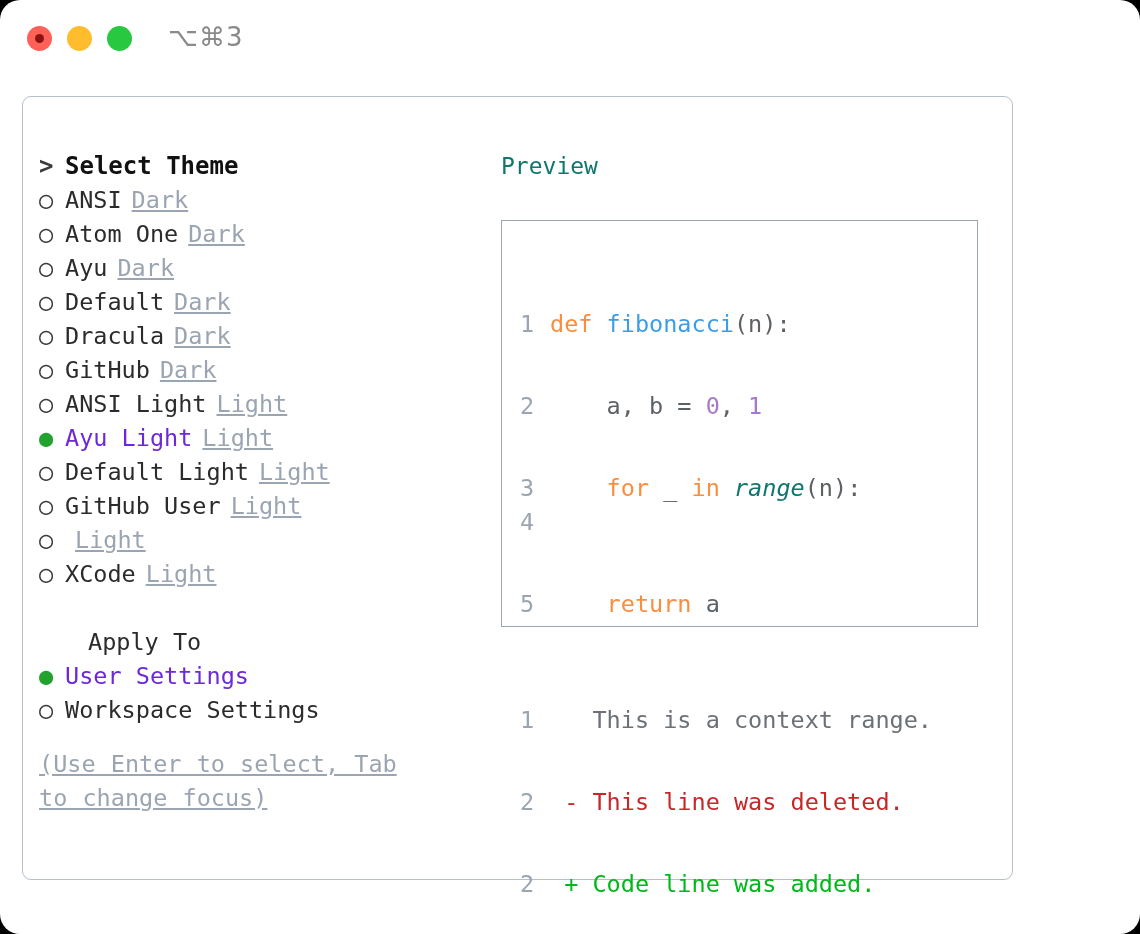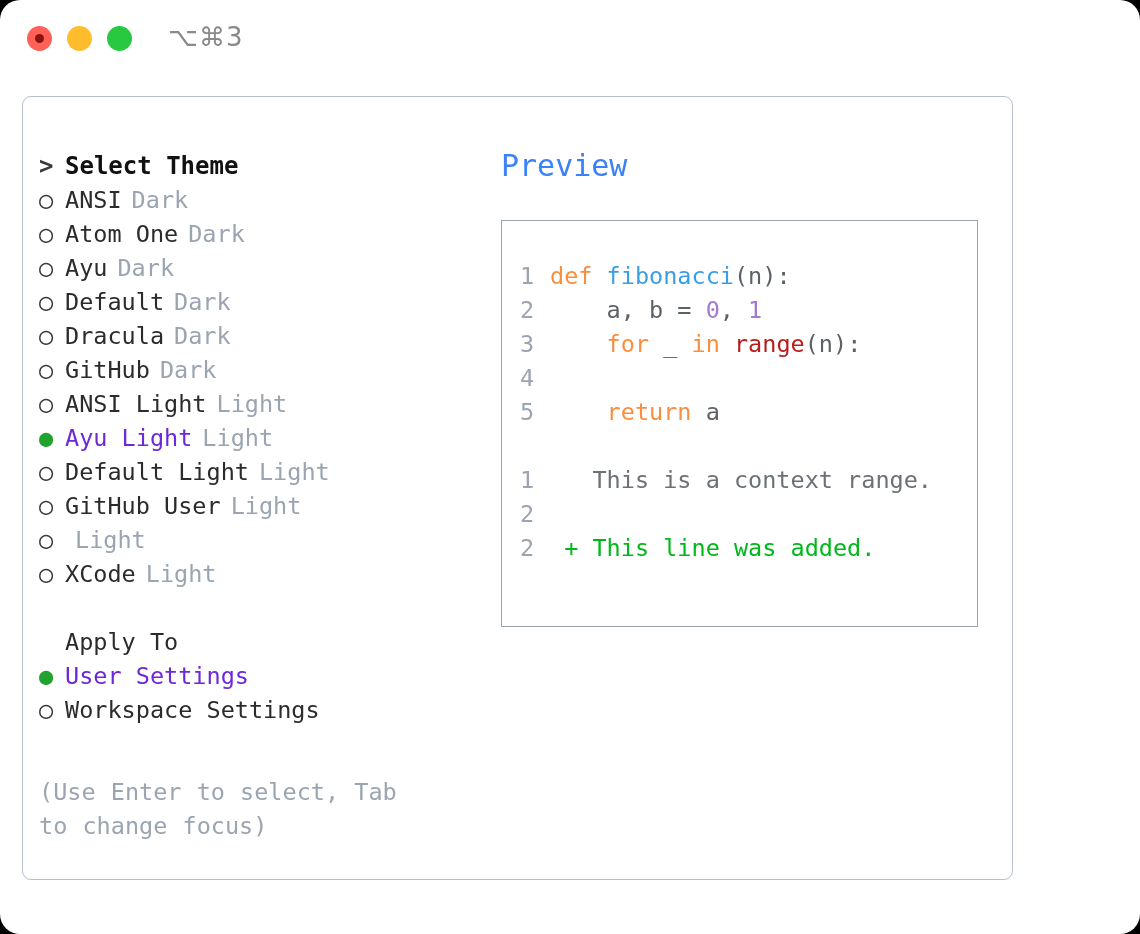--- a/index.html
+++ b/index.html
@@ -105,50 +105,53 @@
   .list-line .marker.dot-on {
     color: #22a330;
   }
   .list-line.header {
     font-weight: bold;
     color: #111111;
     font-size: 24px;
   }
   .list-line.section {
     color: #2b2b2b;
+    gap: 23px;
   }
   .label { color: #2b2b2b; text-align: right; }
   .label.selected { color: #6d28d9; }
   .variant {
     color: #9aa5b1;
     margin-left: 10px;
+    text-decoration: underline;
   }
 
   .gap-row { height: 34px; }
 
   .hint {
-    margin-top: 48px;
+    margin-top: 20px;
     font-size: 23.5px;
     line-height: 34px;
     color: #9aa5b1;
     width: 400px;
     word-spacing: 1px;
+    text-decoration: underline;
   }
 
   
   .right-col {
     position: absolute;
     left: 478px;
     top: 52px;
     width: 500px;
   }
   .preview-title {
-    font-size: 30px;
-    line-height: 34px;
-    color: #3b82f6;
+    font-size: 23px;
+    line-height: 34px;
+    color: #0f766e;
     white-space: pre;
   }
   .preview-box {
     margin-top: 37px;
     width: 477px;
     height: 407px;
     border: 1.5px solid #9aa5b1;
     box-sizing: border-box;
     background: #ffffff;
     padding: 38px 0 0 18px;
@@ -161,27 +164,27 @@
     display: flex;
     align-items: baseline;
   }
   .lineno {
     display: inline-block;
     width: 30px;
     flex: 0 0 30px;
     color: #9aa5b1;
     text-align: left;
   }
-  .code-text { white-space: pre; }
+  .code-text { white-space: pre; margin-top: 48px; }
 
   
   .kw   { color: #fa8d3e; }
   .fn   { color: #399ee6; }
   .num  { color: #a37acc; }
-  .bi   { color: #b91c1c; }
+  .bi   { color: #0f766e; font-style: italic; }
   .pl   { color: #5c6166; }
 
   .blank-line { height: 34px; }
 
   .diff-ctx { color: #6b7177; }
   .diff-del { color: #c62828; }
   .diff-add { color: #00b81a; }
 </style>
 </head>
 <body>
@@ -241,20 +244,20 @@
         <div id="code-block">
             <div class="code-line"><span class="lineno">1</span><span class="code-text"><span class="kw">def</span><span class="pl"> </span><span class="fn">fibonacci</span><span class="pl">(n):</span></span></div>
             <div class="code-line"><span class="lineno">2</span><span class="code-text"><span class="pl">    a, b = </span><span class="num">0</span><span class="pl">, </span><span class="num">1</span></span></div>
             <div class="code-line"><span class="lineno">3</span><span class="code-text"><span class="pl">    </span><span class="kw">for</span><span class="pl"> _ </span><span class="kw">in</span><span class="pl"> </span><span class="bi">range</span><span class="pl">(n):</span></span></div>
             <div class="code-line"><span class="lineno">4</span></div>
             <div class="code-line"><span class="lineno">5</span><span class="code-text"><span class="pl">    </span><span class="kw">return</span><span class="pl"> a</span></span></div>
           </div>
         <div class="blank-line"></div>
         <div id="diff-block">
             <div class="code-line"><span class="lineno">1</span><span class="code-text diff-ctx">   This is a context range.</span></div>
-            <div class="code-line"><span class="lineno">2</span></div>
-            <div class="code-line"><span class="lineno">2</span><span class="code-text diff-add"> + This line was added.</span></div>
+            <div class="code-line"><span class="lineno">2</span><span class="code-text diff-del"> - This line was deleted.</span></div>
+            <div class="code-line"><span class="lineno">2</span><span class="code-text diff-add"> + Code line was added.</span></div>
           </div>
       </div>
     </div>
 
   </div>
 </div>
 
 </body></html>

